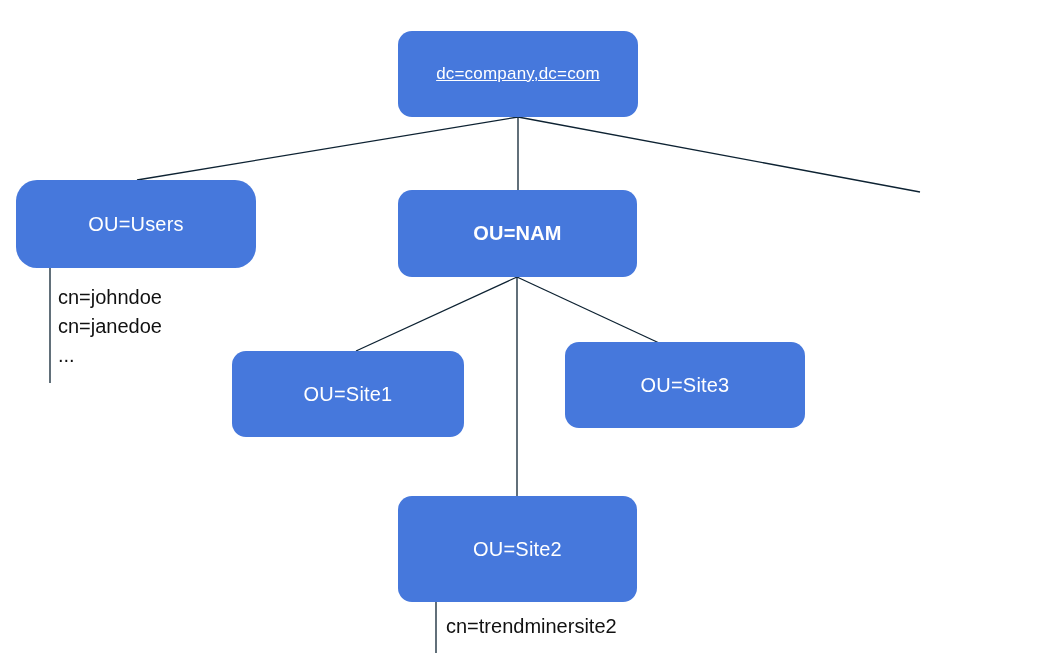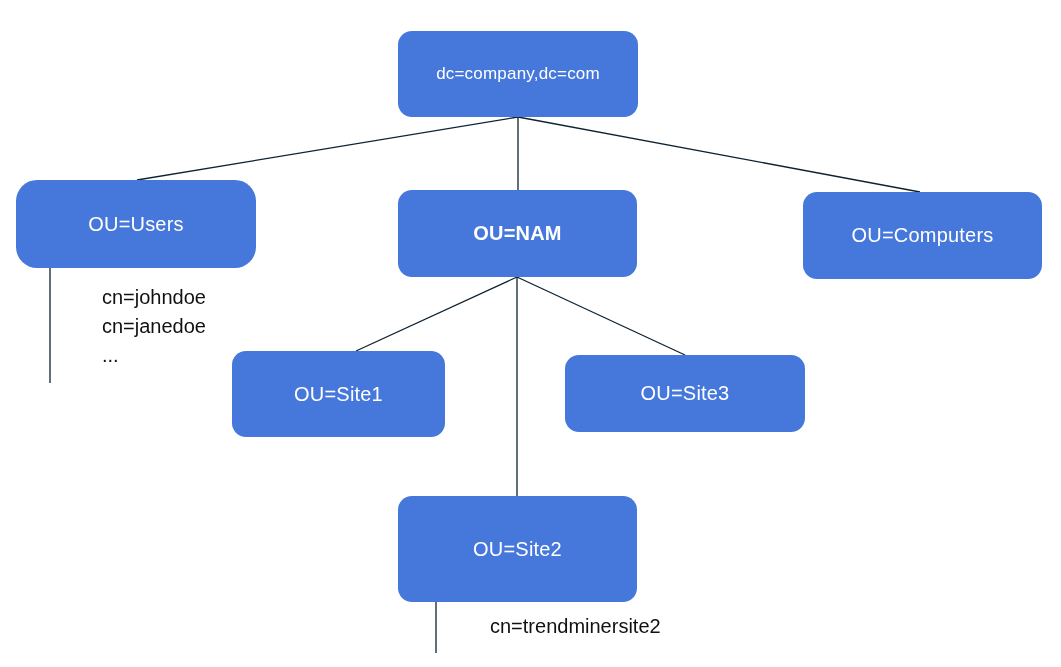--- a/index.html
+++ b/index.html
@@ -33,33 +33,32 @@
     justify-content: center;
     text-align: center;
     box-sizing: border-box;
   }
   .node .label {
     font-size: 20px;
     letter-spacing: 0.2px;
     white-space: nowrap;
   }
   #node-root          { left: 398px; top:  31px; width: 240px; height: 86px; }
-  #node-root .label   { font-size: 17px; }
+  #node-root .label   { font-size: 17px; text-decoration: underline; }
   #node-users         { left:  16px; top: 180px; width: 240px; height: 88px; border-radius: 21px; }
   #node-nam           { left: 398px; top: 190px; width: 239px; height: 87px; font-weight: bold; }
   #node-computers     { left: 803px; top: 192px; width: 239px; height: 87px; }
-  #node-site1         { left: 232px; top: 351px; width: 213px; height: 86px; }
-  #node-site3         { left: 565px; top: 355px; width: 240px; height: 77px; justify-content: center; }
+  #node-site1         { left: 232px; top: 351px; width: 232px; height: 86px; }
+  #node-site3         { left: 565px; top: 342px; width: 240px; height: 86px; justify-content: center; }
   #node-site2         { left: 398px; top: 496px; width: 239px; height: 106px; }
 
   .entries {
     position: absolute;
     color: #111111;
     font-size: 20px;
-    margin-left: 44px;
   }
   #users-entries {
     left: 58px;
     top: 283px;
     line-height: 29px;
   }
   #site2-entry {
     left: 446px;
     top: 613px;
     line-height: 26px;
@@ -88,23 +87,20 @@
   </div>
 
   <div class="node" id="node-users">
     <span class="label">OU=Users</span>
   </div>
 
   <div class="node" id="node-nam">
     <span class="label">OU=NAM</span>
   </div>
 
-  <div class="node" id="node-computers">
-    <span class="label">OU=Computers</span>
-  </div>
 
   <div class="node" id="node-site1">
     <span class="label">OU=Site1</span>
   </div>
 
   <div class="node" id="node-site3">
     <span class="label">OU=Site3</span>
   </div>
 
   <div class="node" id="node-site2">

